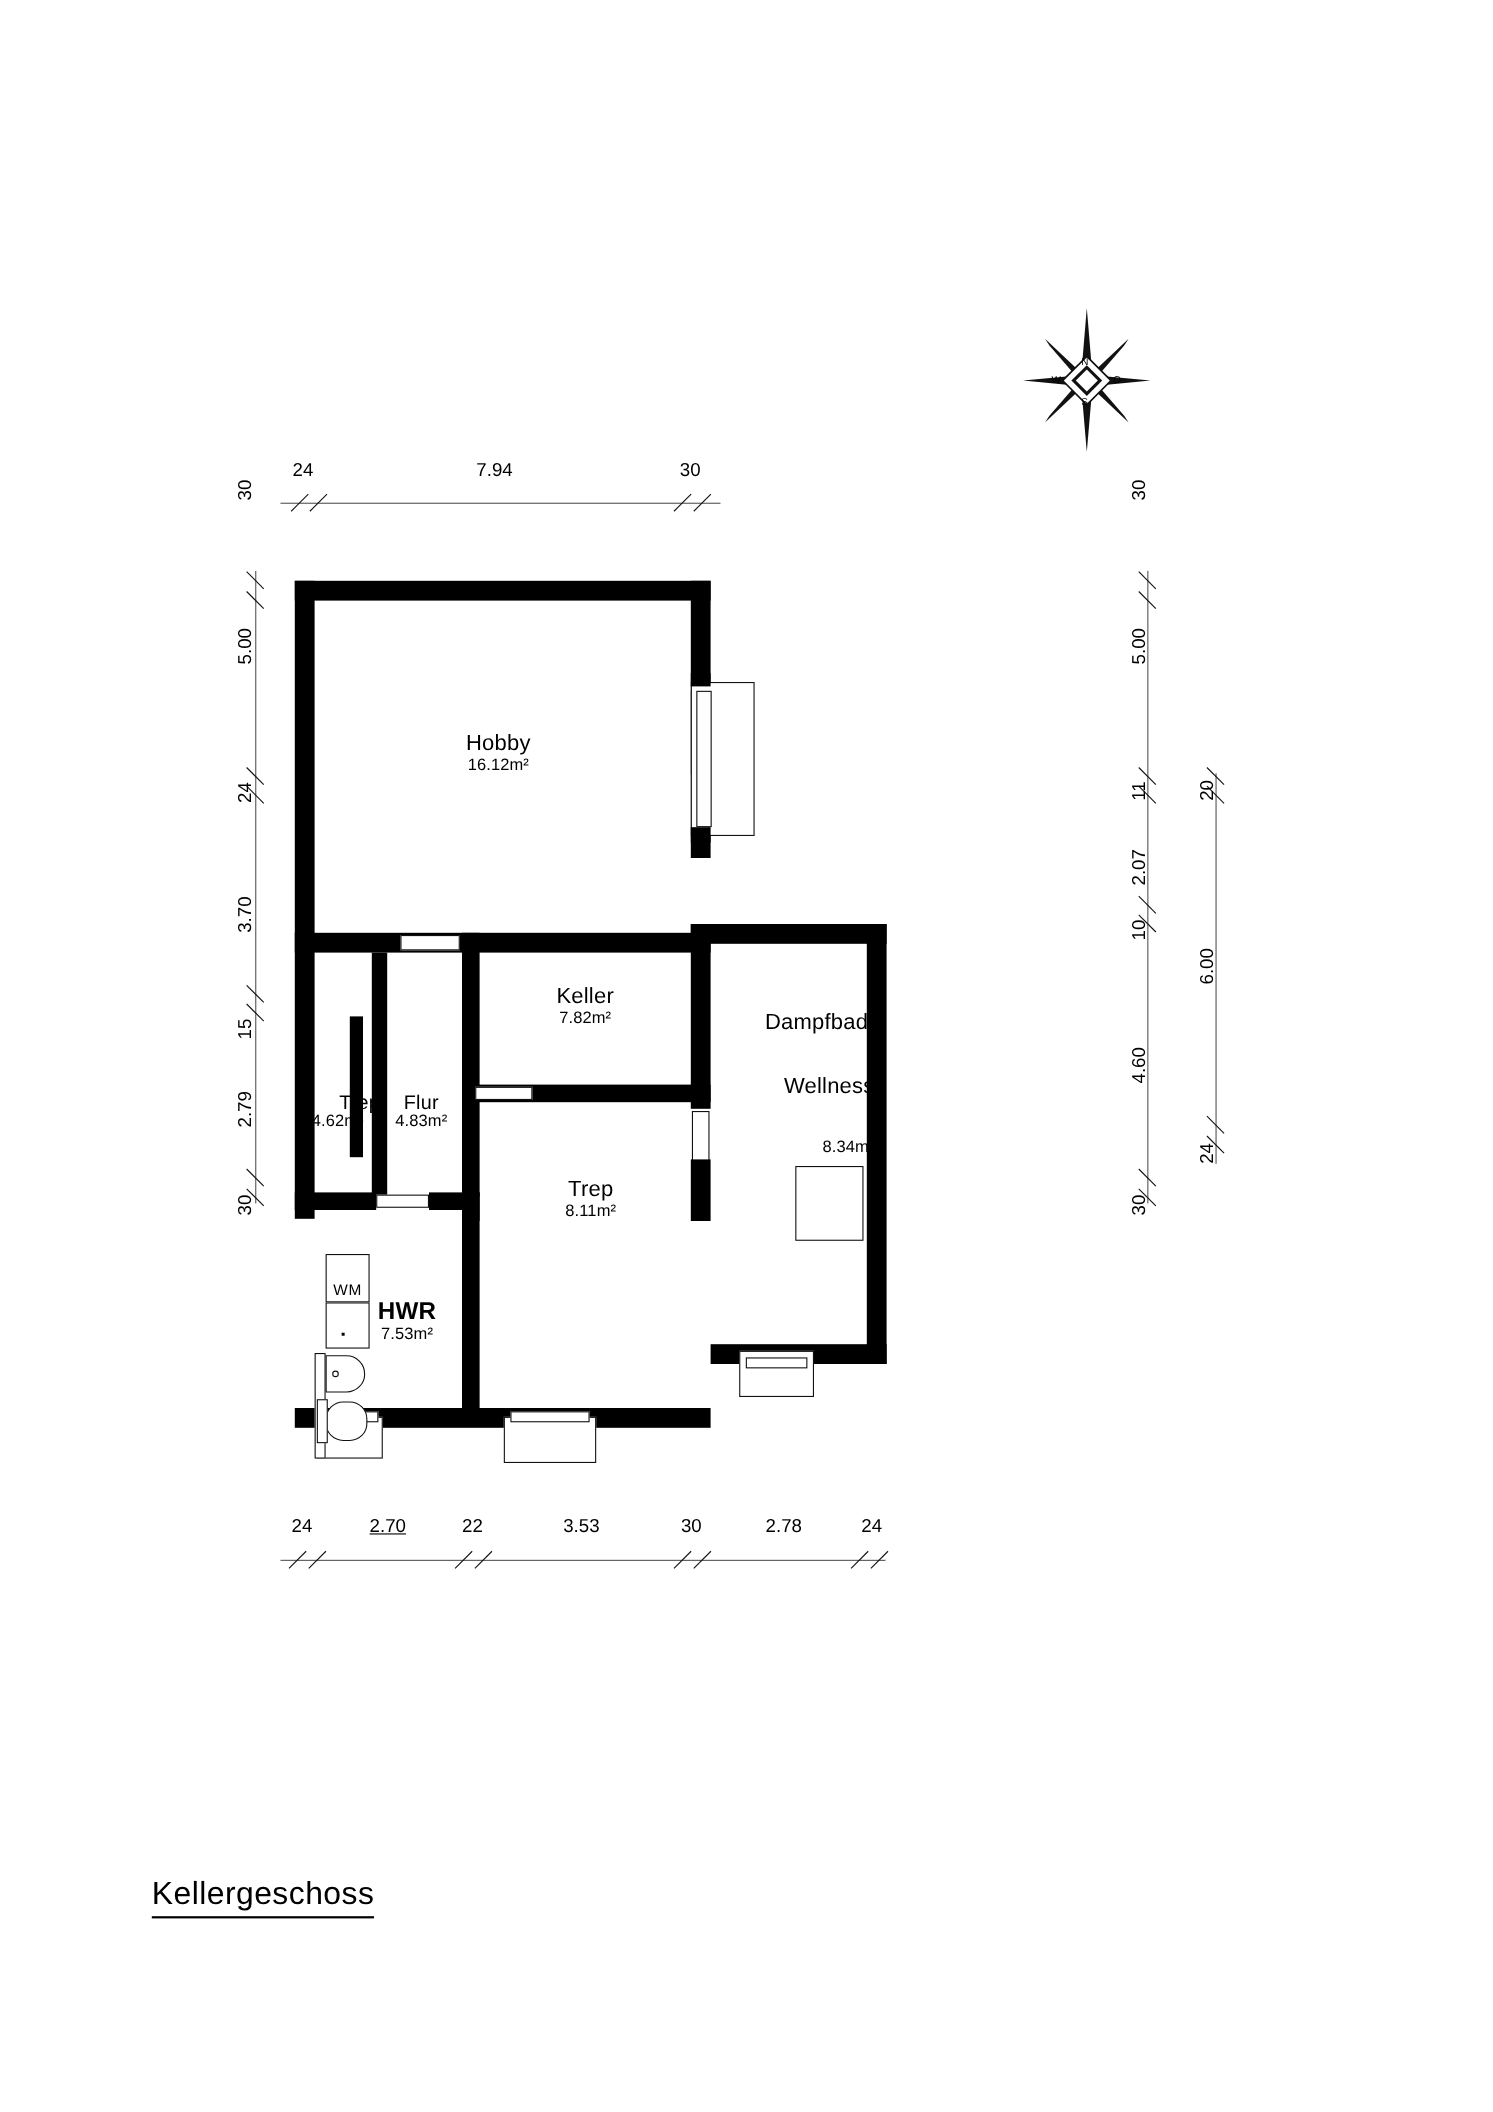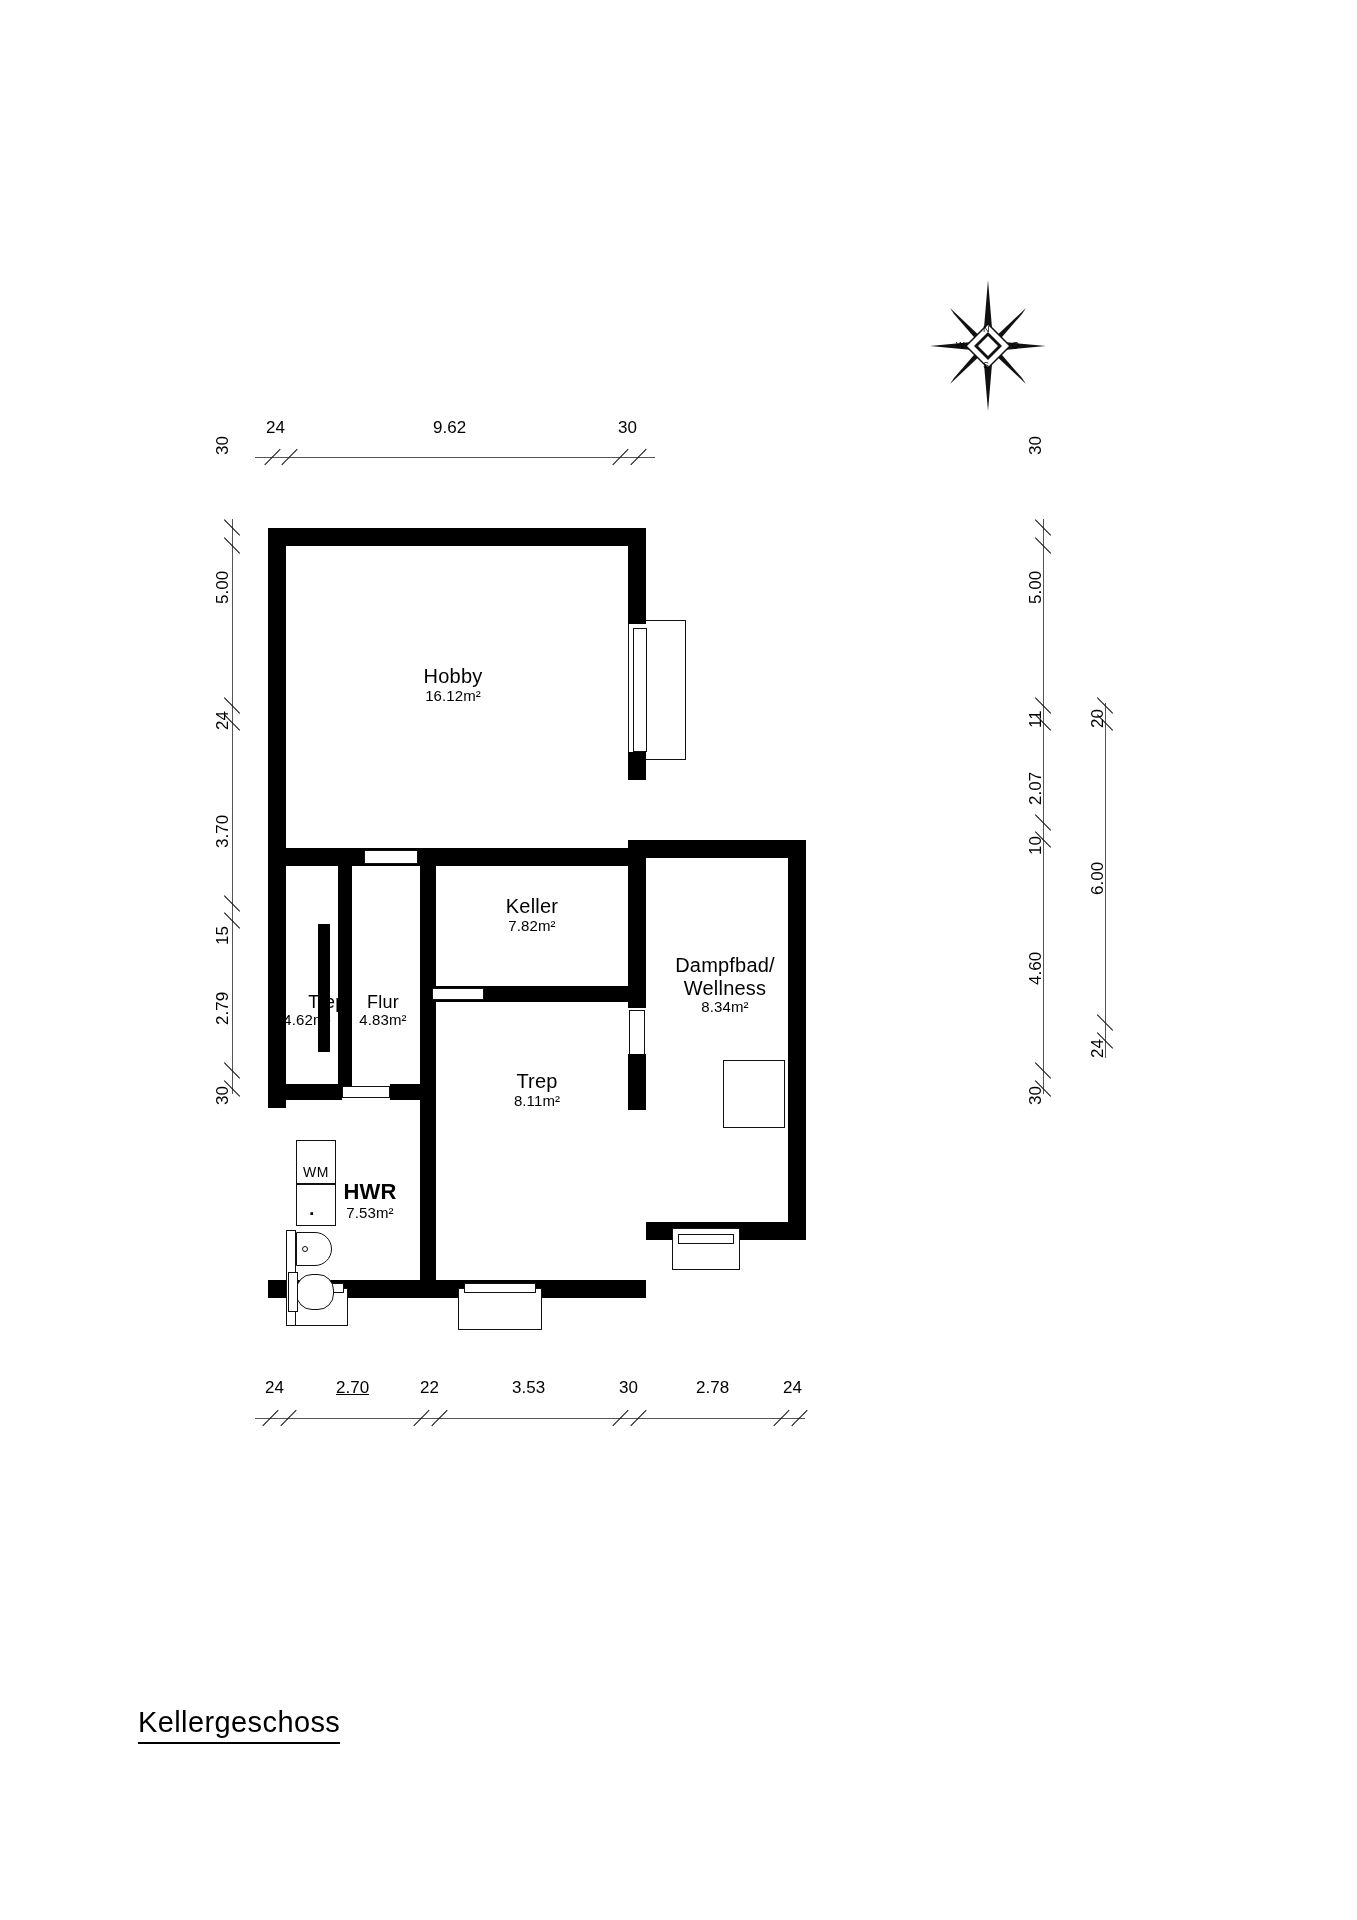--- a/index.html
+++ b/index.html
@@ -72,21 +72,21 @@
     <span class="abs" style="left:28px;top:62px;font-size:9px;">W</span>
   </div>
 
   <div>
     <div class="dimline h" style="left:255px;top:457px;width:400px;"></div>
     <div class="tick" style="left:272px;top:446px;"></div>
     <div class="tick" style="left:289px;top:446px;"></div>
     <div class="tick" style="left:620px;top:446px;"></div>
     <div class="tick" style="left:638px;top:446px;"></div>
     <span class="dimtxt" style="left:266px;top:418px;">24</span>
-    <span class="dimtxt" style="left:433px;top:418px;">9.62</span>
+    <span class="dimtxt" style="left:433px;top:418px;">7.94</span>
     <span class="dimtxt" style="left:618px;top:418px;">30</span>
   </div>
 
   <div>
     <div class="dimline v" style="left:232px;top:519px;height:575px;"></div>
     <div class="tickv" style="left:221px;top:527px;"></div>
     <div class="tickv" style="left:221px;top:545px;"></div>
     <div class="tickv" style="left:221px;top:705px;"></div>
     <div class="tickv" style="left:221px;top:722px;"></div>
     <div class="tickv" style="left:221px;top:903px;"></div>
@@ -225,21 +225,21 @@
   <div class="room" style="left:462px;top:1065px;width:150px;height:50px;">
     <span class="rname">Trep</span>
     <span class="rarea">8.11m²</span>
   </div>
 
   <div class="room" style="left:300px;top:1175px;width:140px;height:52px;">
     <span class="rname" style="font-size:22px;font-weight:bold;">HWR</span>
     <span class="rarea">7.53m²</span>
   </div>
 
-  <div class="room" style="left:655px;top:950px;width:140px;height:70px;align-items:center;">
+  <div class="room" style="left:655px;top:950px;width:140px;height:70px;align-items:flex-end;gap:36px;">
     <span class="rname">Dampfbad/</span>
     <span class="rname">Wellness</span>
     <span class="rarea">8.34m²</span>
   </div>
 
   <div>
     <div class="dimline h" style="left:255px;top:1418px;width:550px;"></div>
     <div class="tick" style="left:270px;top:1407px;"></div>
     <div class="tick" style="left:288px;top:1407px;"></div>
     <div class="tick" style="left:421px;top:1407px;"></div>

